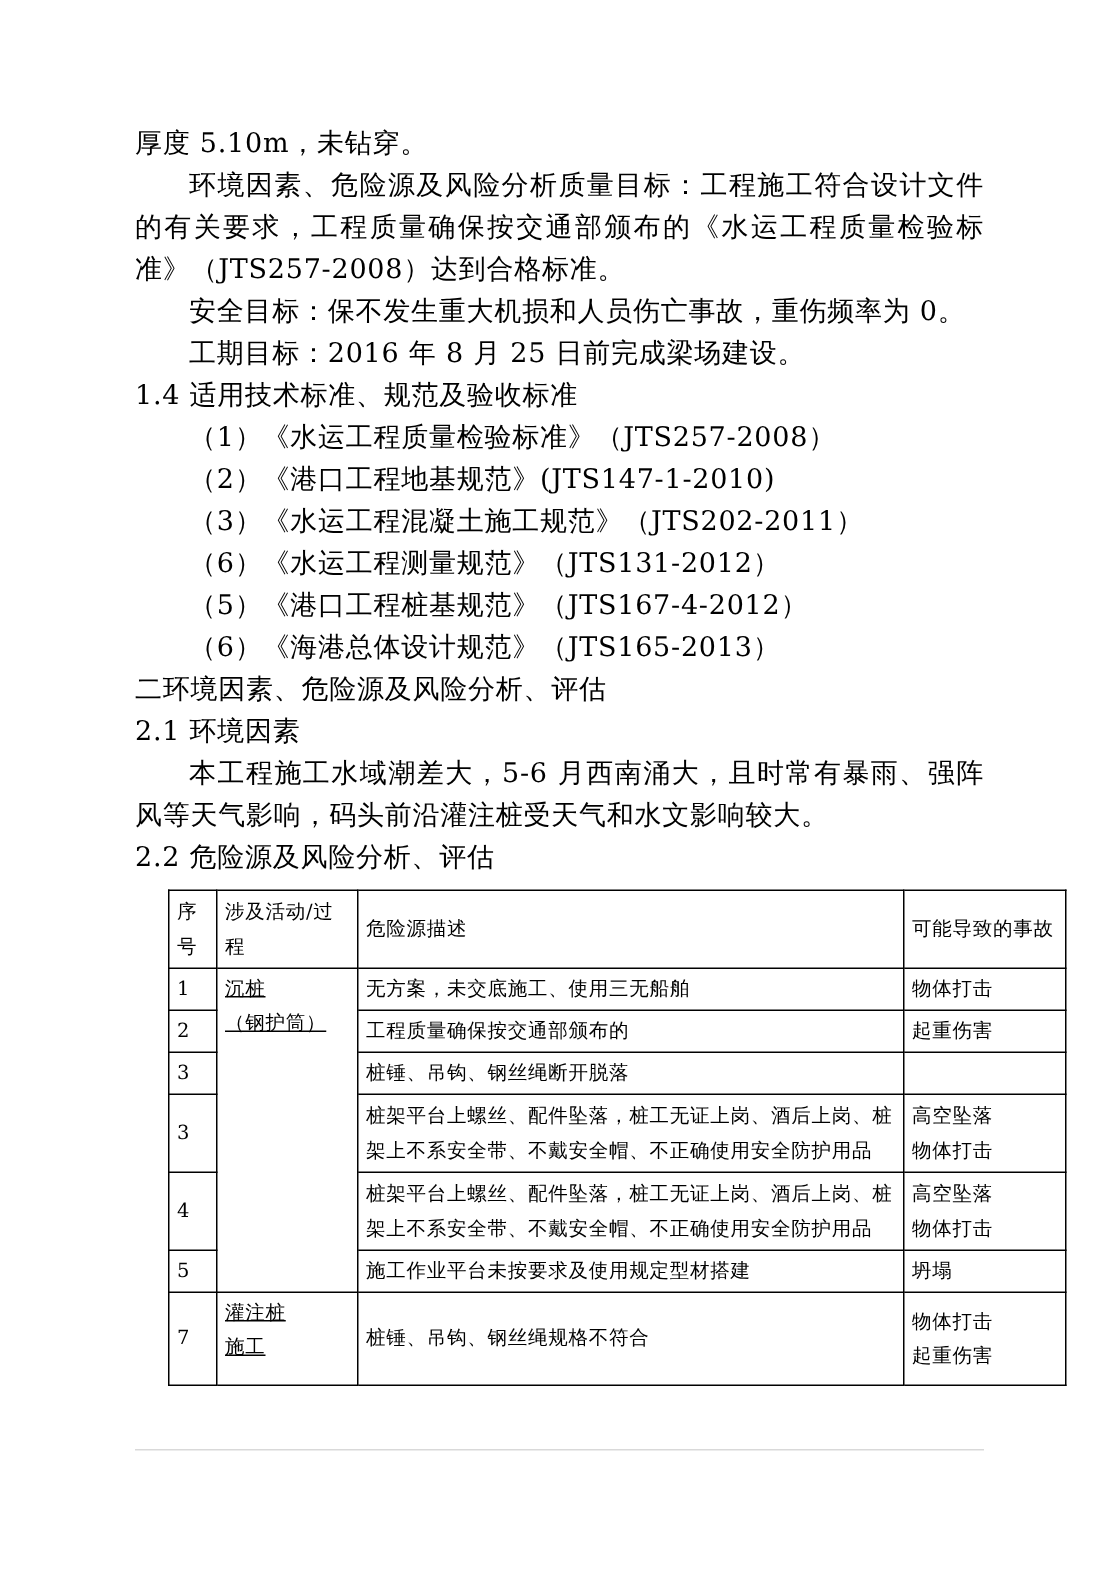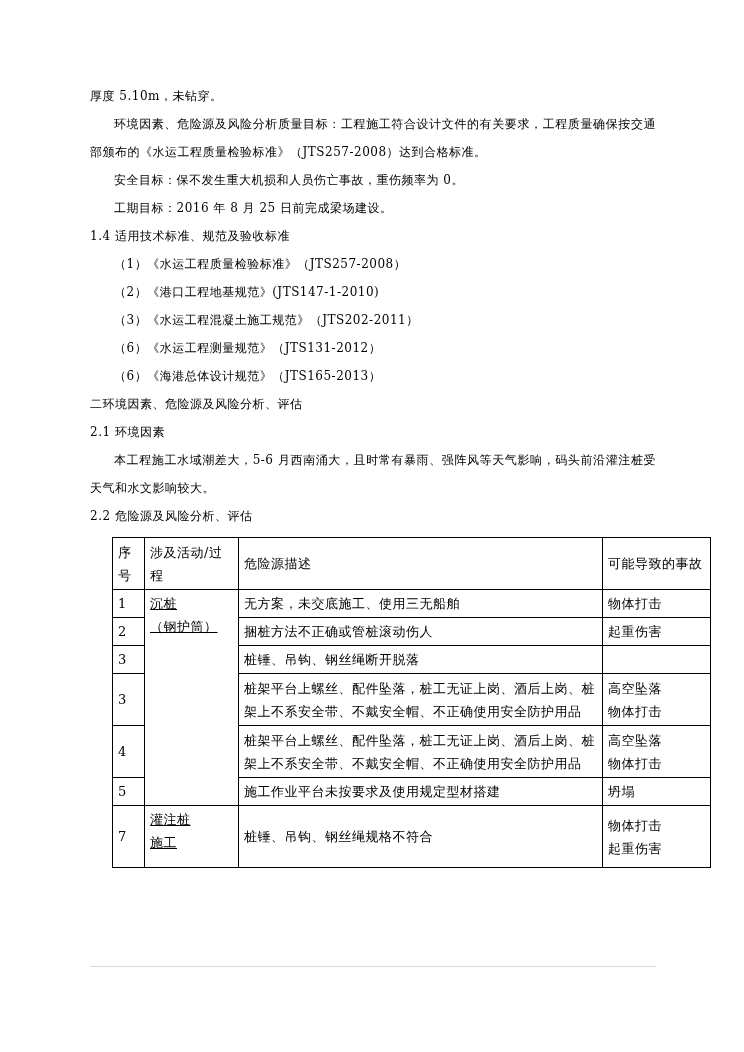--- a/index.html
+++ b/index.html
@@ -5,21 +5,21 @@
   * { margin:0; padding:0; box-sizing:border-box; }
   html,body { background:#ffffff; }
   body {
     width:744px; height:1052px; position:relative;
     font-family:"DejaVu Serif","Liberation Serif",serif;
     color:#000;
     overflow:hidden;
   }
   .page-content { position:absolute; top:82px; left:90px; width:600px; }
   p {
-    font-size:12px; line-height:28px; text-align:justify;
+    font-size:18px; line-height:28px; text-align:justify;
     padding-right:34px; letter-spacing:0.5px;
   }
   p.indent { text-indent:2em; }
   p.bold { font-weight:normal; }
   table {
     border-collapse:collapse; table-layout:fixed;
     width:598px; margin-top:7px;margin-left:22px;
   }
   th, td {
     border:1px solid #000;
@@ -45,20 +45,21 @@
 <div class="page-content">
   <p>厚度 5.10m，未钻穿。</p>
   <p class="indent">环境因素、危险源及风险分析质量目标：工程施工符合设计文件的有关要求，工程质量确保按交通部颁布的《水运工程质量检验标准》（JTS257-2008）达到合格标准。</p>
   <p class="indent">安全目标：保不发生重大机损和人员伤亡事故，重伤频率为 0。</p>
   <p class="indent">工期目标：2016 年 8 月 25 日前完成梁场建设。</p>
   <p>1.4 适用技术标准、规范及验收标准</p>
   <p class="indent">（1）《水运工程质量检验标准》（JTS257-2008）</p>
   <p class="indent">（2）《港口工程地基规范》(JTS147-1-2010)</p>
   <p class="indent">（3）《水运工程混凝土施工规范》（JTS202-2011）</p>
   <p class="indent">（6）《水运工程测量规范》（JTS131-2012）</p>
+  <p class="indent">（5）《港口工程桩基规范》（JTS167-4-2012）</p>
   <p class="indent">（6）《海港总体设计规范》（JTS165-2013）</p>
   <p class="bold">二环境因素、危险源及风险分析、评估</p>
   <p>2.1 环境因素</p>
   <p class="indent">本工程施工水域潮差大，5-6 月西南涌大，且时常有暴雨、强阵风等天气影响，码头前沿灌注桩受天气和水文影响较大。</p>
   <p>2.2 危险源及风险分析、评估</p>
 
   <table>
     <colgroup>
       <col style="width:32px">
       <col style="width:94px">
@@ -74,21 +75,21 @@
       </tr>
       <tr class="h26">
         <td>1</td>
         <td class="activity" rowspan="6">沉桩
 （钢护筒）</td>
         <td>无方案，未交底施工、使用三无船舶</td>
         <td>物体打击</td>
       </tr>
       <tr class="h26">
         <td>2</td>
-        <td>捆桩方法不正确或管桩滚动伤人</td>
+        <td>工程质量确保按交通部颁布的</td>
         <td>起重伤害</td>
       </tr>
       <tr class="h26">
         <td>3</td>
         <td>桩锤、吊钩、钢丝绳断开脱落</td>
         <td></td>
       </tr>
       <tr class="h52">
         <td>3</td>
         <td>桩架平台上螺丝、配件坠落，桩工无证上岗、酒后上岗、桩架上不系安全带、不戴安全帽、不正确使用安全防护用品</td>

